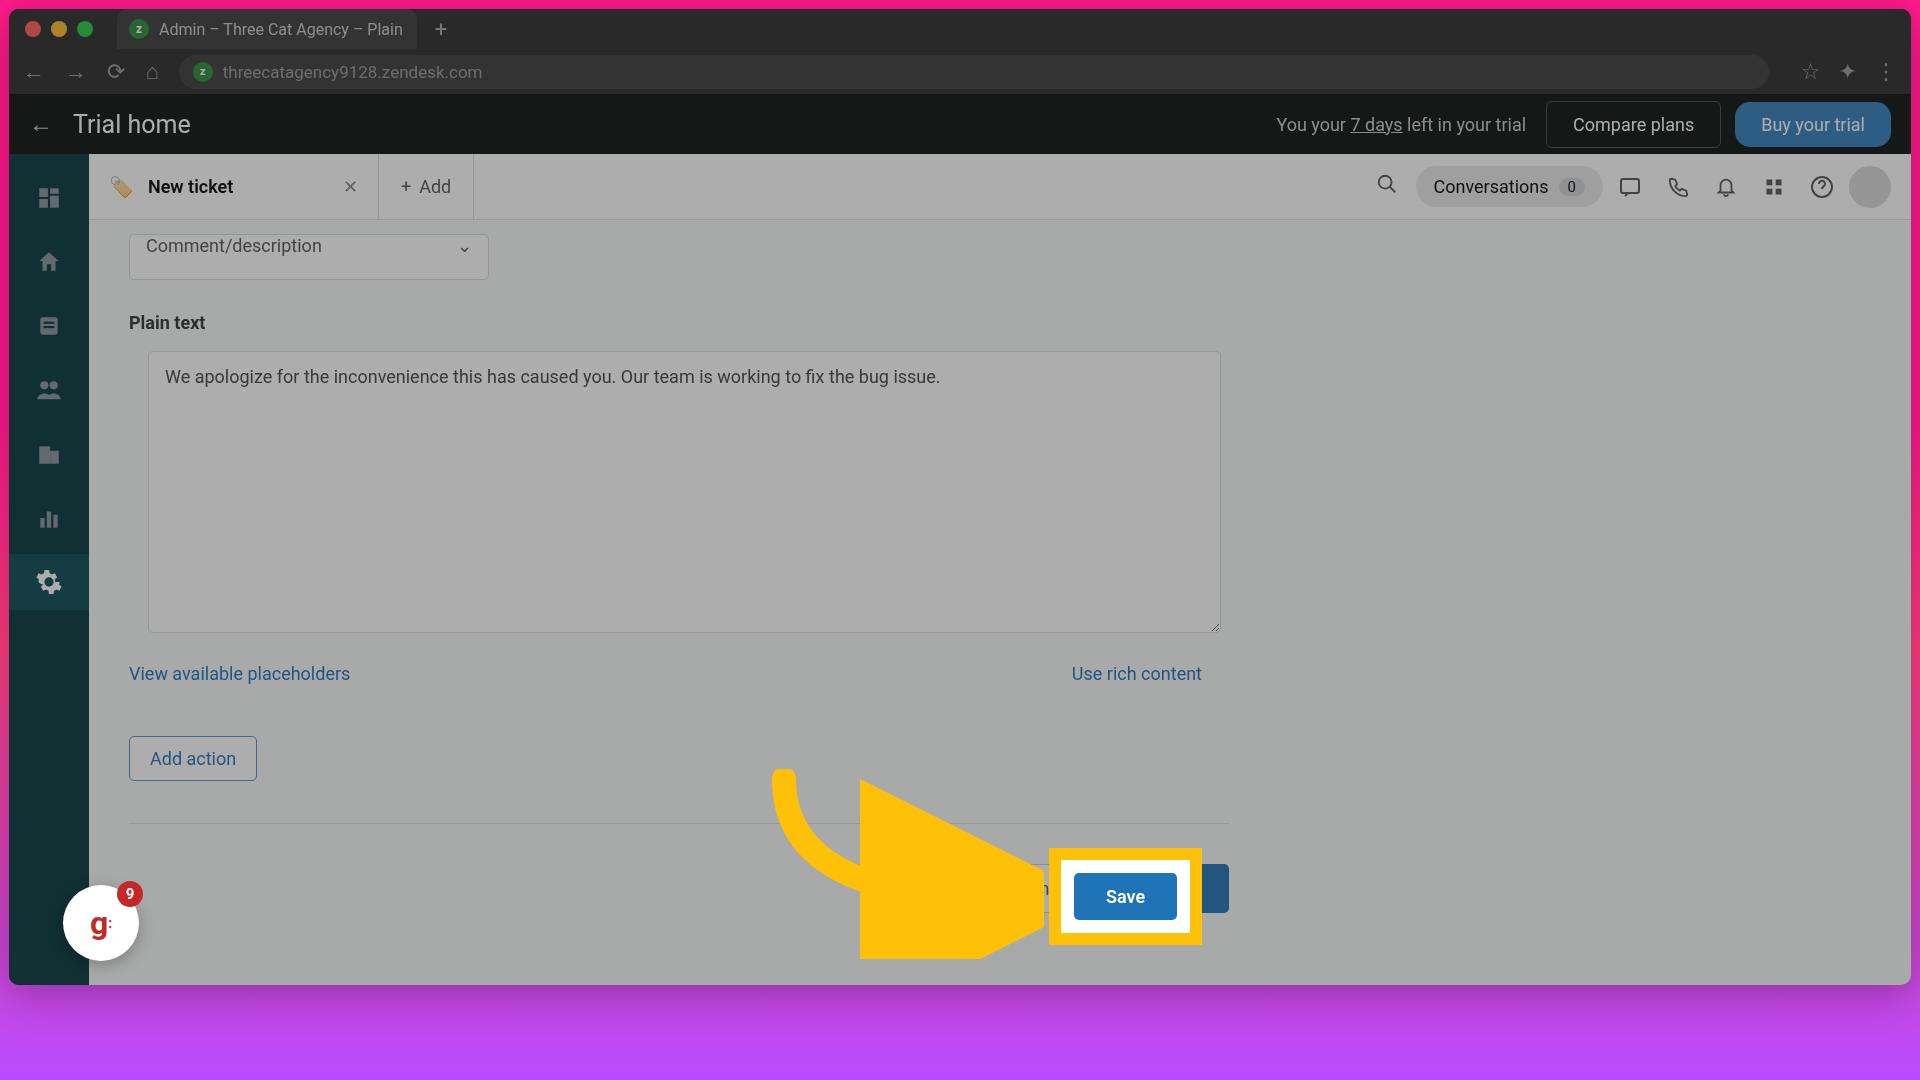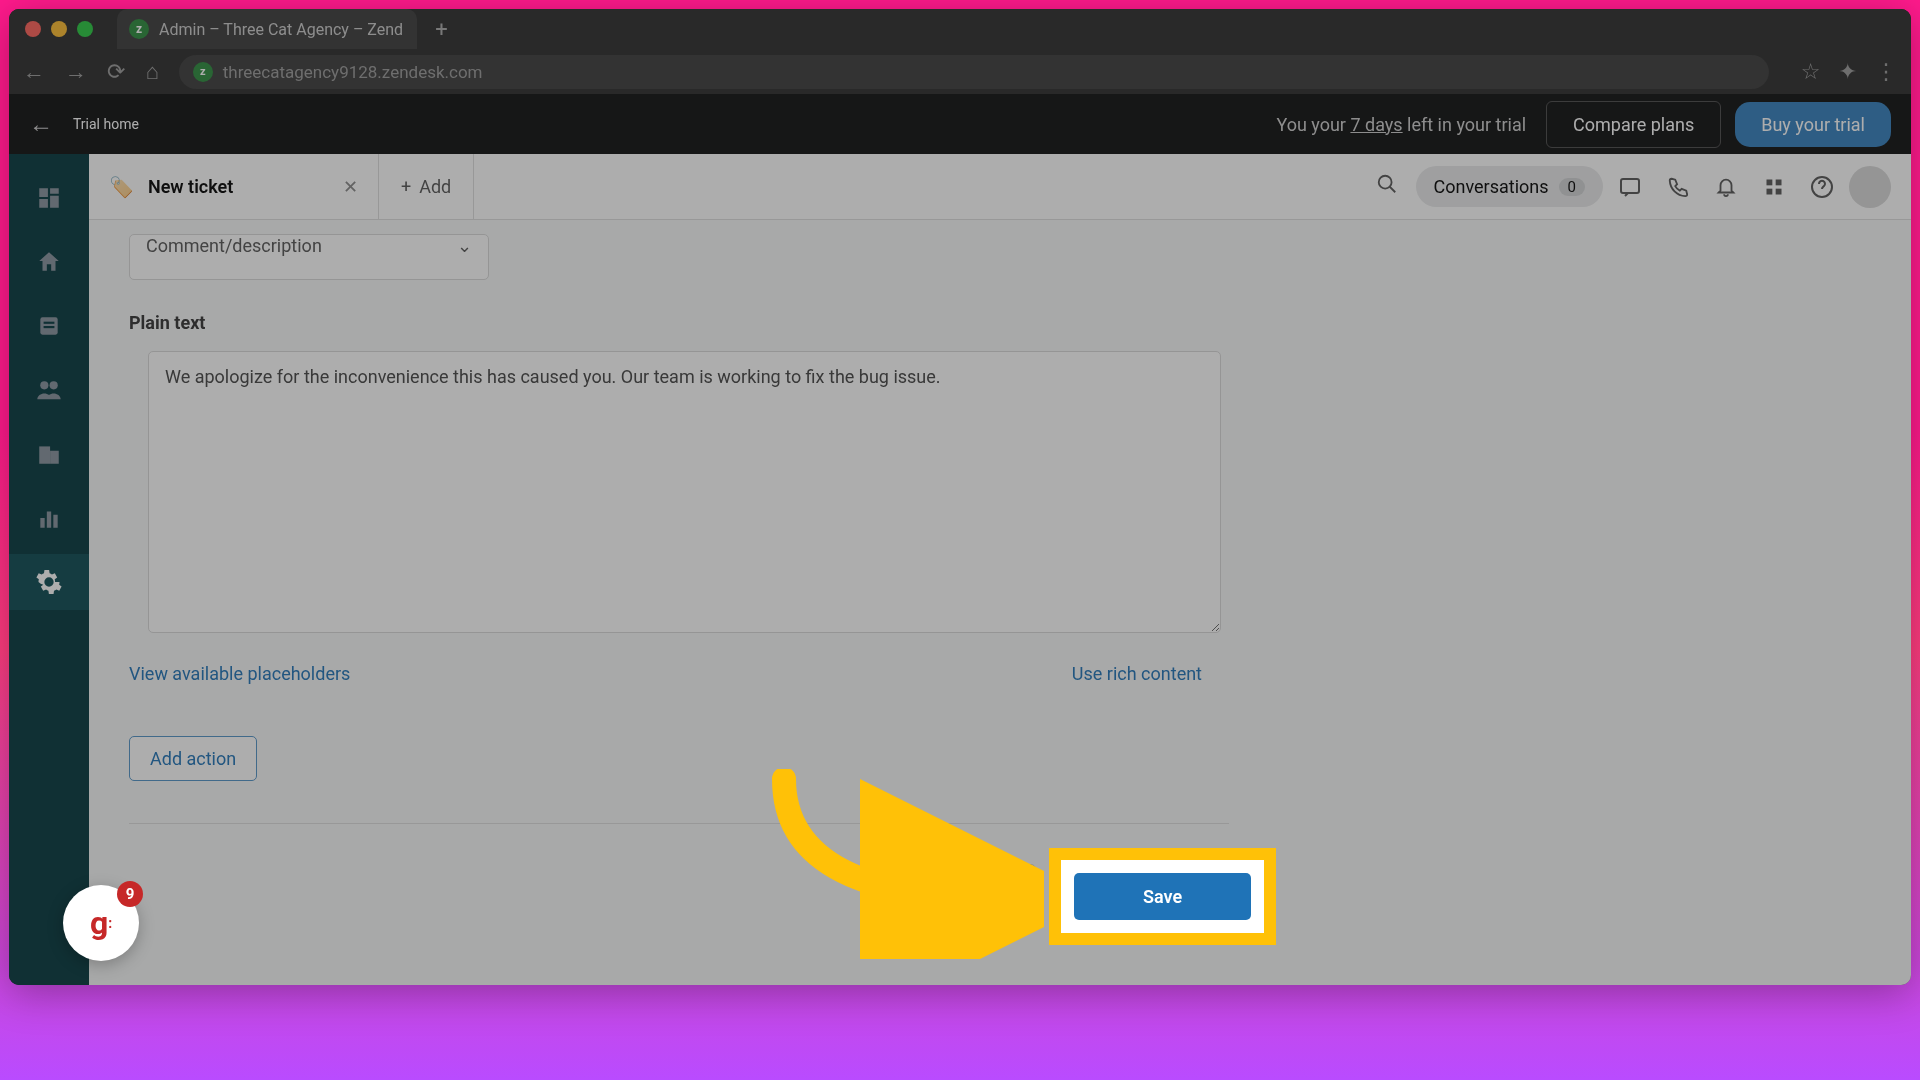--- a/index.html
+++ b/index.html
@@ -15,21 +15,21 @@
 .tab-favicon { width: 20px; height: 20px; border-radius: 50%; background: #2a8c3c; display: flex; align-items: center; justify-content: center; color: #fff; font-size: 12px; font-weight: bold; }
 .new-tab { margin-left: 18px; color: #aaa; font-size: 22px; }
 .addrbar { height: 45px; background: #2a2a2a; display: flex; align-items: center; padding: 0 14px; gap: 20px; }
 .addrbar .nav-icon { color: #9a9a9a; font-size: 22px; }
 .url-container { flex: 1; height: 34px; background: #3a3a3a; border-radius: 17px; display: flex; align-items: center; padding: 0 14px; gap: 10px; }
 .url-favicon { width: 20px; height: 20px; border-radius: 50%; background: #2a8c3c; display: flex; align-items: center; justify-content: center; color: #fff; font-size: 11px; font-weight: bold; }
 .url-text { color: #9a9a9a; font-size: 17px; }
 .addr-right { display: flex; align-items: center; gap: 18px; margin-left: 12px; }
 .trial-banner { height: 60px; background: #0c0d0e; display: flex; align-items: center; padding: 0 20px; color: #fff; }
 .trial-back { color: #ccc; font-size: 24px; margin-right: 20px; }
-.trial-title { font-size: 14px; flex: 1; }
+.trial-title { font-size: 25px; flex: 1; }
 .trial-text { font-size: 18px; color: #ccc; margin-right: 20px; }
 .trial-text u { text-decoration: underline; }
 .btn-compare { background: transparent; border: 1.5px solid #4a4a4a; color: #fff; padding: 12px 26px; border-radius: 6px; font-size: 18px; margin-right: 14px; }
 .btn-buy { background: #337fbd; border: none; color: #fff; padding: 12px 26px; border-radius: 15px; font-size: 18px; }
 .app-body { display: flex; height: calc(100% - 145px); position: relative; }
 .sidebar { width: 80px; background: #03363d; display: flex; flex-direction: column; align-items: center; padding-top: 16px; gap: 8px; position: relative; }
 .sidebar-item { width: 80px; height: 56px; display: flex; align-items: center; justify-content: center; color: #87929d; }
 .sidebar-item.active { background: #0b4a52; color: #fff; }
 .main { flex: 1; background: #f7f8f9; display: flex; flex-direction: column; position: relative; }
 .tabs-bar { height: 66px; background: #fff; border-bottom: 1px solid #ddd; display: flex; align-items: center; }
@@ -48,42 +48,42 @@
 .content-inner { width: 1100px; margin-left: 40px; }
 .select-field { background: #fff; border: 1px solid #d8d8d8; border-radius: 5px; height: 46px; display: flex; align-items: flex-start; justify-content: space-between; padding: 0 16px; width: 360px; font-size: 18px; color: #555; }
 .label { font-weight: 700; font-size: 18px; margin-top: 32px; margin-bottom: 18px; color: #333; }
 .textarea { width: 1073px; height: 282px; background: #fff; border: 1px solid #d8d8d8; border-radius: 5px; padding: 14px 16px; font-size: 18px; color: #444; resize: both; font-family: inherit; margin-left: 19px; }
 .links-row { display: flex; justify-content: space-between; width: 1073px; margin-top: 26px; }
 .link { color: #1f73b7; font-size: 18px; }
 .btn-add-action { background: #fff; border: 1px solid #5293c7; color: #1f73b7; padding: 11px 20px; border-radius: 5px; font-size: 18px; margin-top: 52px; }
 .divider { border: none; border-top: 1px solid #ddd; margin-top: 42px; width: 1100px; }
 .footer-buttons { display: flex; justify-content: flex-end; width: 1100px; margin-top: 40px; gap: 16px; }
 .btn-cancel { background: #fff; border: 1px solid #ccc; color: #555; padding: 13px 36px; border-radius: 5px; font-size: 18px; }
-.btn-save { background: #1f73b7; border: none; color: #fff; padding: 13px 69px; border-radius: 5px; font-size: 18px; font-weight: 600; }
+.btn-save { background: #1f73b7; border: none; color: #fff; padding: 13px 32px; border-radius: 5px; font-size: 18px; font-weight: 600; }
 .overlay { position: absolute; inset: 0; background: rgba(40,40,40,0.38); pointer-events: none; }
 .highlight-box { position: absolute; border: 12px solid #ffc107; background: #fff; padding: 13px; pointer-events: none; left: 1040px; top: 839px; }
 .highlight-box .btn-save { pointer-events: auto; }
 .arrow { position: absolute; left: 755px; top: 760px; pointer-events: none; }
 .grammarly { position: absolute; left: 54px; bottom: 24px; width: 76px; height: 76px; border-radius: 50%; background: #fff; box-shadow: 0 4px 16px rgba(0,0,0,0.25); display: flex; align-items: center; justify-content: center; }
 .grammarly-inner { width: 50px; height: 50px; display: flex; align-items: center; justify-content: center; font-size: 32px; font-weight: bold; color: #c62828; }
 .grammarly-badge { position: absolute; top: -4px; right: -4px; width: 26px; height: 26px; border-radius: 50%; background: #c62828; color: #fff; display: flex; align-items: center; justify-content: center; font-size: 15px; font-weight: bold; }
 </style>
 </head>
 <body>
 
 <div class="window">
   <div class="titlebar">
     <div class="traffic-lights">
       <div class="tl tl-close"></div>
       <div class="tl tl-min"></div>
       <div class="tl tl-max"></div>
     </div>
     <div class="tab">
       <div class="tab-favicon">z</div>
-      <span>Admin – Three Cat Agency – Zend</span>
+      <span>Admin – Three Cat Agency – Plain</span>
     </div>
     <div class="new-tab">+</div>
   </div>
   <div class="addrbar">
     <span class="nav-icon">←</span>
     <span class="nav-icon">→</span>
     <span class="nav-icon">⟳</span>
     <span class="nav-icon">⌂</span>
     <div class="url-container">
       <div class="url-favicon">z</div>

